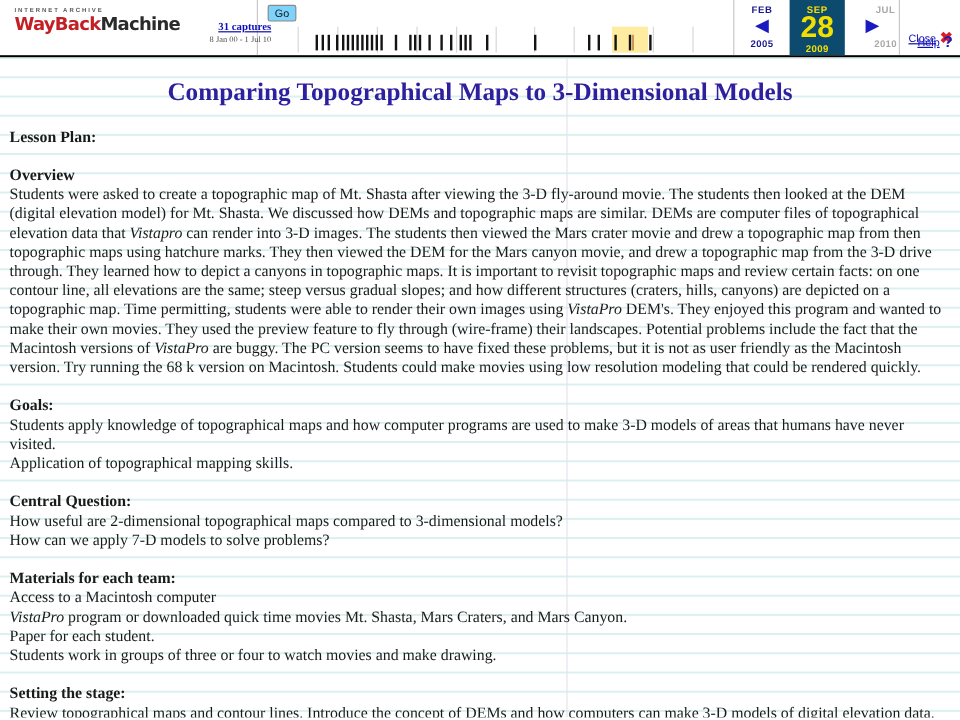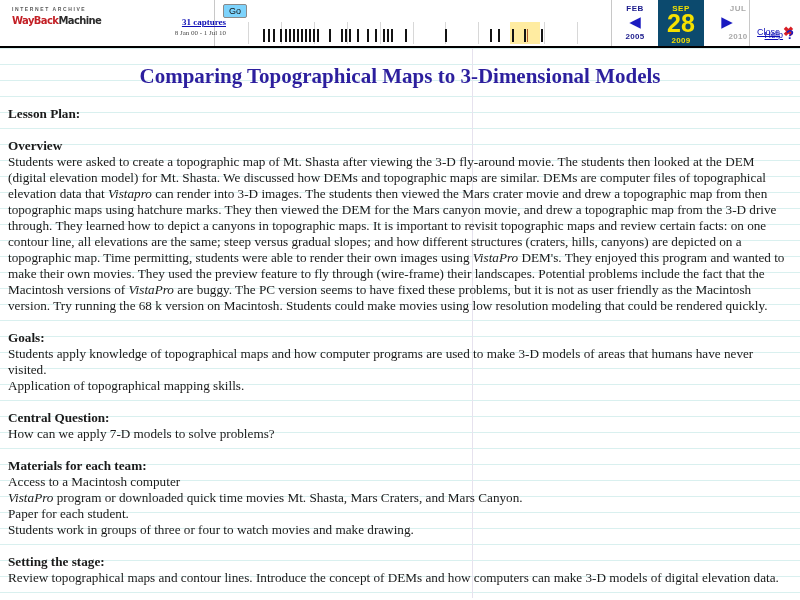--- a/index.html
+++ b/index.html
@@ -43,21 +43,21 @@
   #wm-logo-cell { left: 0; width: 128px; padding-left: 12px; padding-top: 6px; }
   .ia-supertitle {
     font-size: 5px;
     letter-spacing: 1.6px;
     color: #5a5a5a;
     font-weight: bold;
     margin-bottom: 1px;
   }
   .wayback-wordmark {
     font-family: "DejaVu Sans", sans-serif;
-    font-size: 10px;
+    font-size: 15px;
     font-weight: bold;
     line-height: 15px;
     letter-spacing: -0.6px;
     white-space: nowrap;
   }
   .wm-red { color: #c32026; }
   .wm-dark { color: #2b2b2b; }
 
   
   #wm-captures-cell { left: 140px; width: 86px; text-align: right; padding-top: 17px; font-family: Liberation Serif, serif; }
@@ -372,20 +372,21 @@
 
     <div class="gap"></div>
 
     <p class="sec-head">Goals:</p>
     <p class="para">Students apply knowledge of topographical maps and how computer programs are used to make 3-D models of areas that humans have never visited.</p>
     <p class="para">Application of topographical mapping skills.</p>
 
     <div class="gap"></div>
 
     <p class="sec-head">Central Question:</p>
+    <p class="para">How useful are 2-dimensional topographical maps compared to 3-dimensional models?</p>
     <p class="para">How can we apply 7-D models to solve problems?</p>
 
     <div class="gap"></div>
 
     <p class="sec-head">Materials for each team:</p>
     <p class="para">Access to a Macintosh computer</p>
     <p class="para"><span class="it">VistaPro</span><span> program or downloaded quick time movies Mt. Shasta, Mars Craters, and Mars Canyon.</span></p>
     <p class="para">Paper for each student.</p>
     <p class="para">Students work in groups of three or four to watch movies and make drawing.</p>
 

